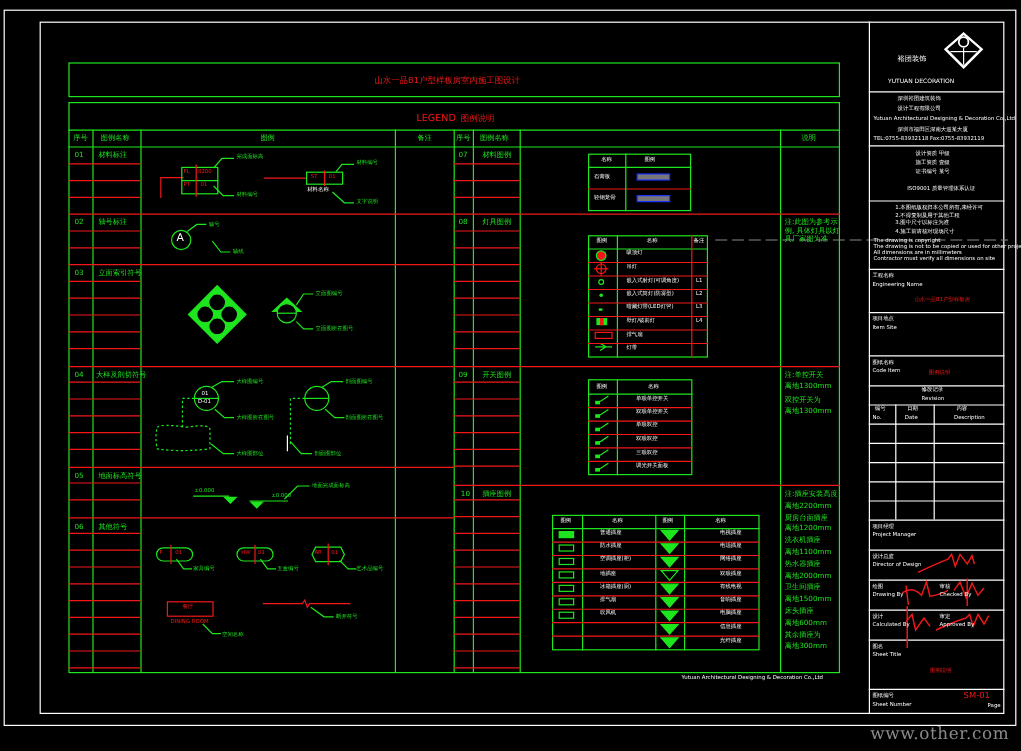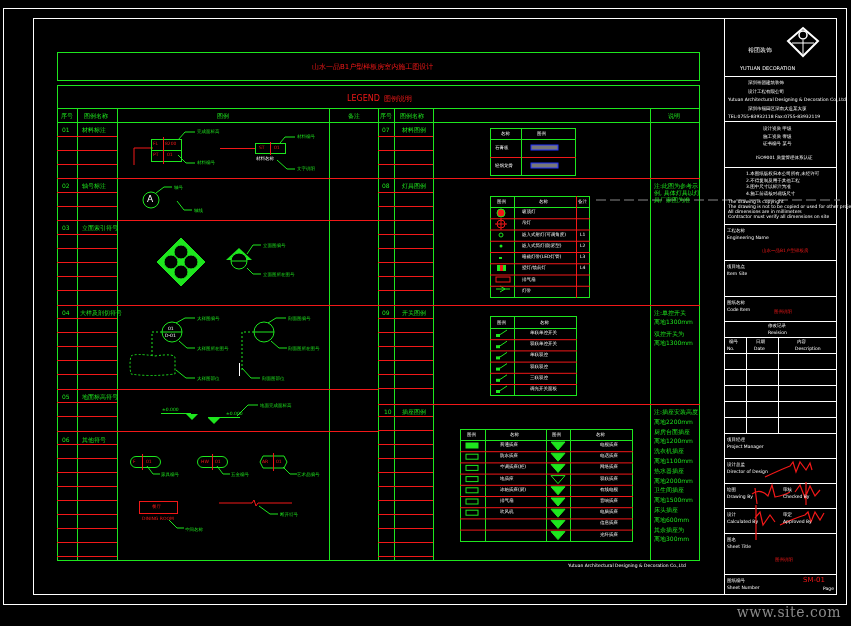--- a/index.html
+++ b/index.html
@@ -535,13 +535,13 @@
 <div class="txt w tiny" style="left:783px;top:512px;">审定</div>
 <div class="txt w tiny" style="left:783px;top:519px;">Approved By</div>
 <div class="txt w tiny" style="left:727px;top:537px;">图名</div>
 <div class="txt w tiny" style="left:727px;top:544px;">Sheet Title</div>
 <div class="txt r tiny" style="left:775px;top:557px;">图例说明</div>
 <div class="txt w tiny" style="left:727px;top:578px;">图纸编号</div>
 <div class="txt w tiny" style="left:727px;top:585px;">Sheet Number</div>
 <div class="txt r" style="left:803px;top:576px;font-size:7px;">SM-01</div>
 <div class="txt w tiny" style="left:823px;top:586px;">Page</div>
 
-<div class="watermark">www.site.com</div>
+<div class="watermark">www.other.com</div>
 
 </body></html>

